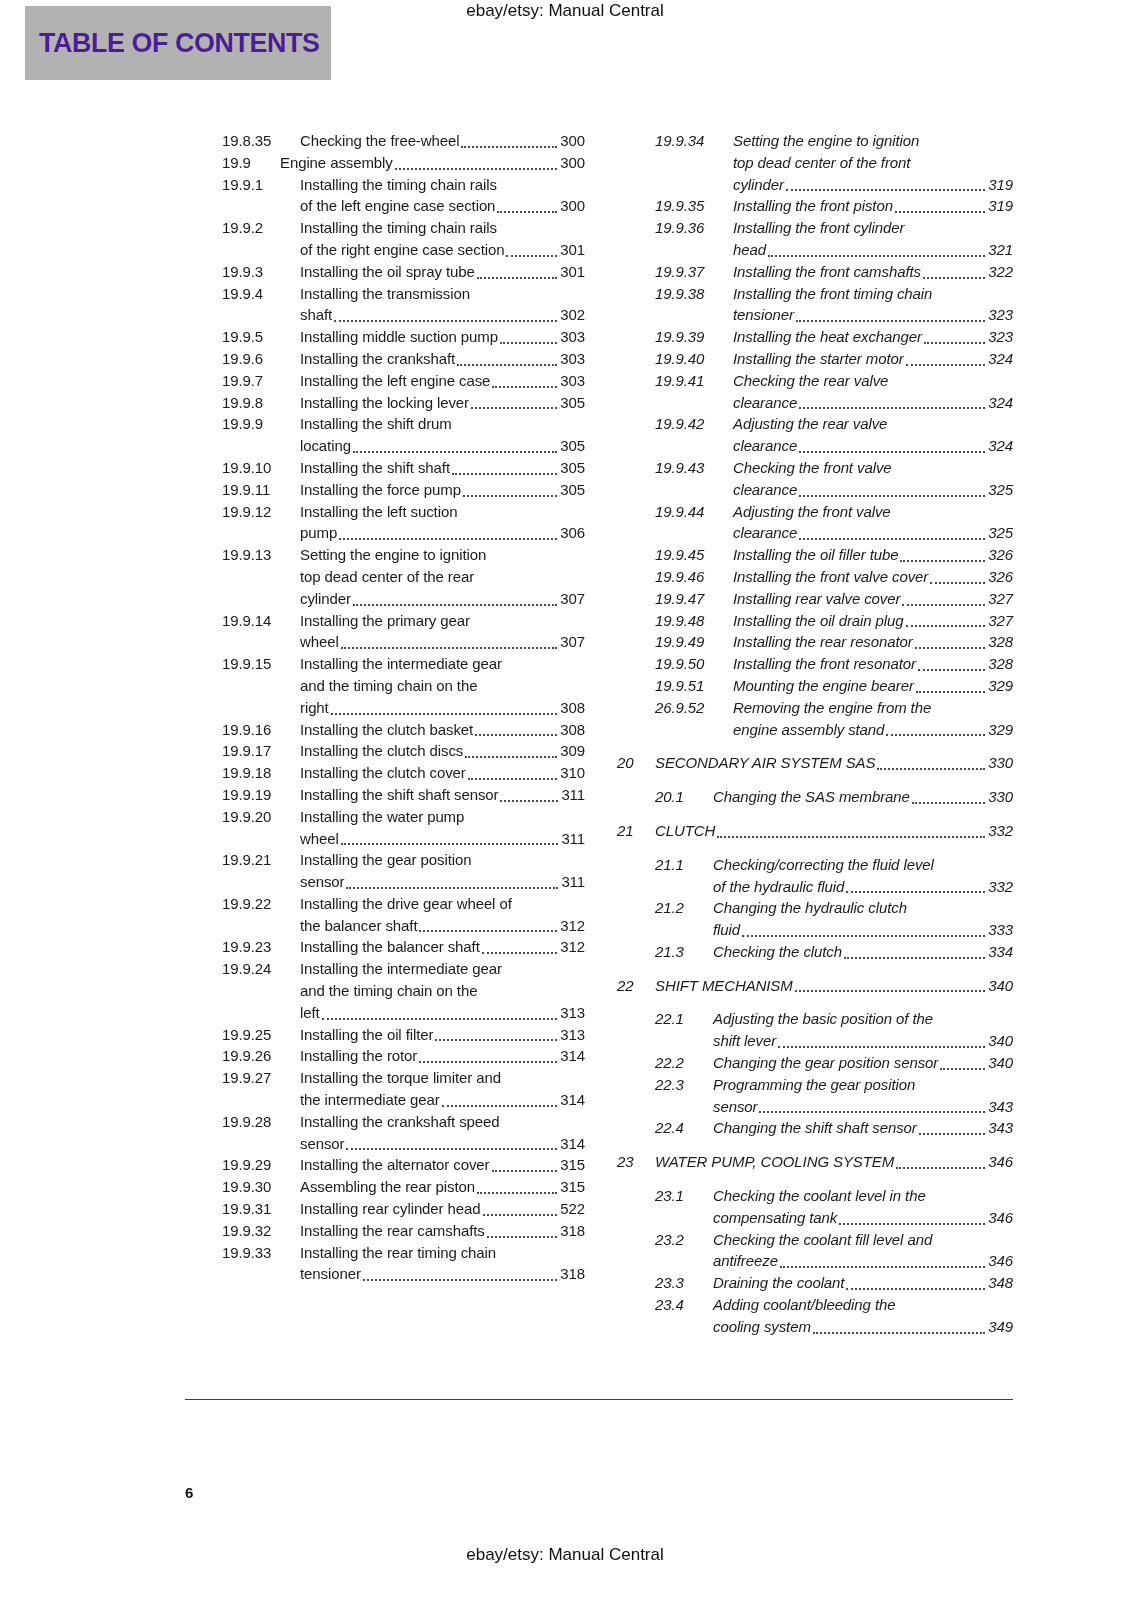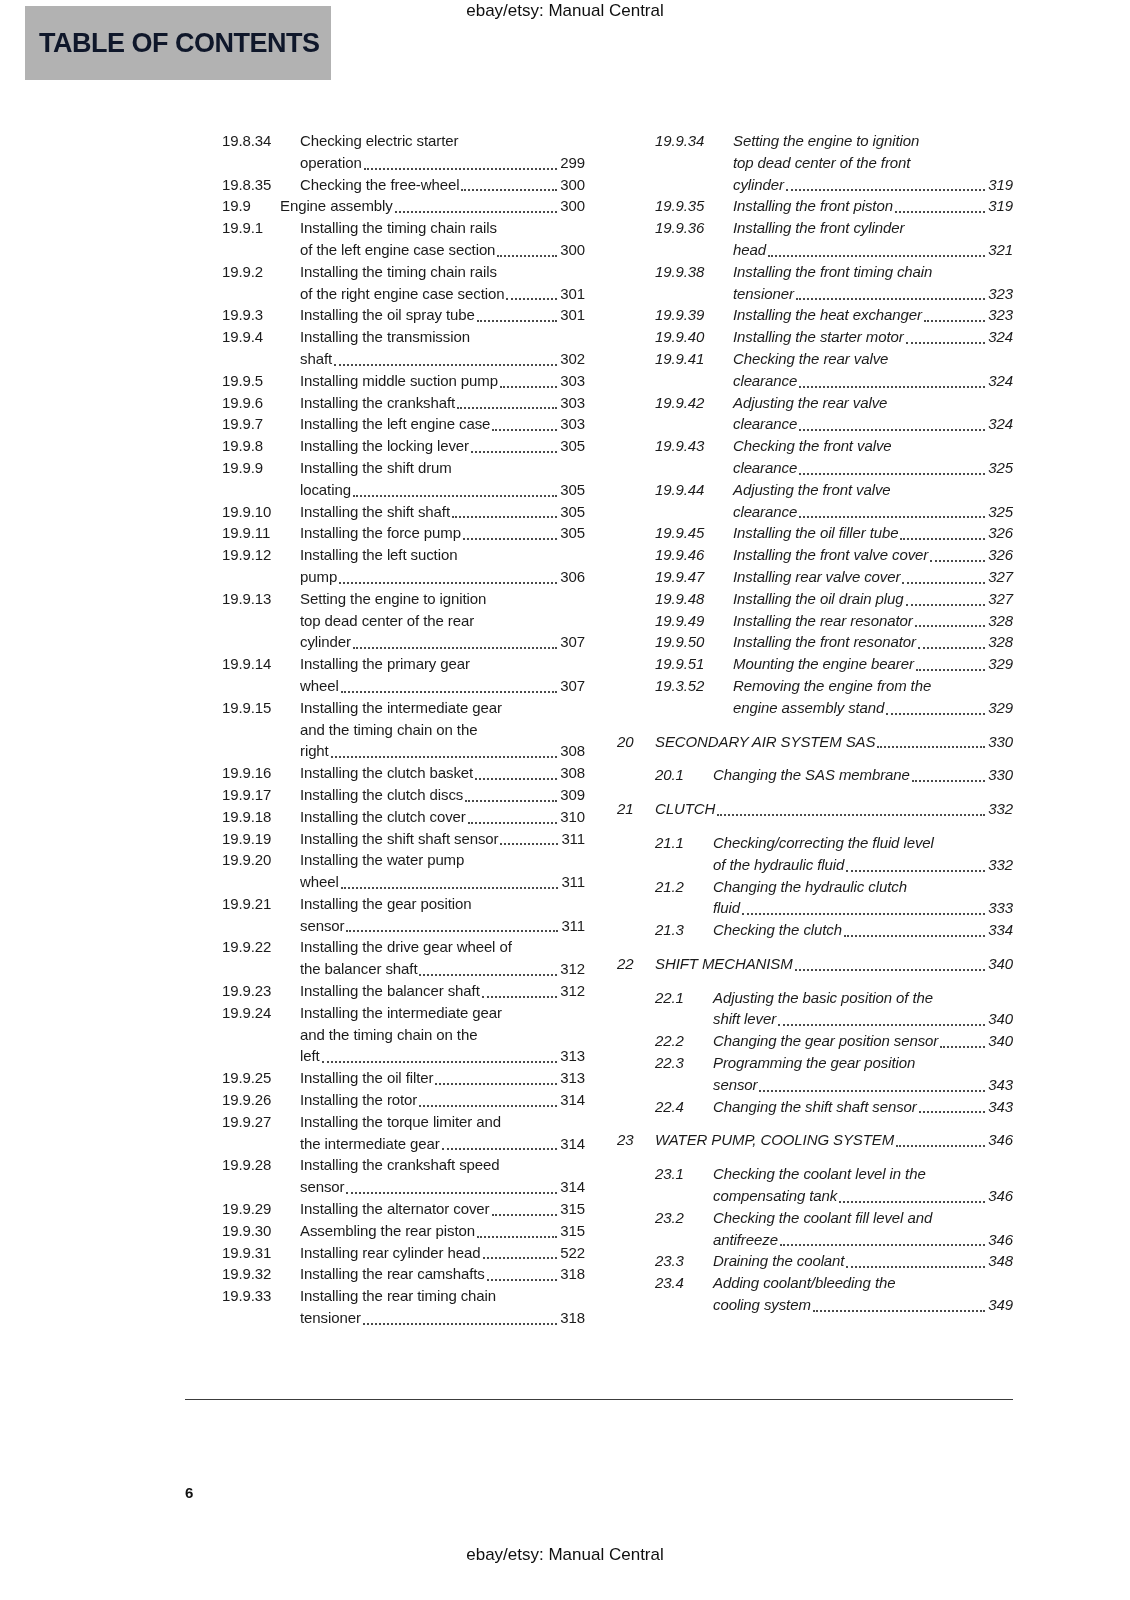--- a/index.html
+++ b/index.html
@@ -17,21 +17,21 @@
   }
   .title-box {
     position: absolute; top: 6px; left: 25px;
     width: 306px; height: 74px;
     background: #b2b2b2;
     display: flex; align-items: center;
   }
   .title-box .title-text {
     font-size: 27px; font-weight: bold;
     margin-left: 14px; letter-spacing: -0.5px;
-    color: #0f172a;
+    color: #4c1d95;
   }
   .col {
     position: absolute; top: 130px;
     font-size: 15px; line-height: 21.8px;
     letter-spacing: -0.1px;
   }
   .col-left  { left: 222px; width: 363px; }
   .col-right { left: 655px; width: 358px; font-style: italic; }
   .entry { display: flex; }
   .entry .num { flex: 0 0 auto; }
@@ -66,31 +66,20 @@
 <body>
 
 <div class="header-bar">ebay/etsy: Manual Central</div>
 
 <div class="title-box">
   <span class="title-text">TABLE OF CONTENTS</span>
 </div>
 
 <div class="col col-left" id="col-left">
     <div class="entry lvl3">
-      <div class="num">19.8.34</div>
-      <div class="body">
-        <div class="line">Checking electric starter</div>
-        <div class="line last">
-          <span class="txt">operation</span>
-          <span class="leader"></span>
-          <span class="pg">299</span>
-        </div>
-      </div>
-    </div>
-    <div class="entry lvl3">
       <div class="num">19.8.35</div>
       <div class="body">
         <div class="line last">
           <span class="txt">Checking the free-wheel</span>
           <span class="leader"></span>
           <span class="pg">300</span>
         </div>
       </div>
     </div>
     <div class="entry lvl2">
@@ -480,20 +469,30 @@
       <div class="body">
         <div class="line">Installing the front cylinder</div>
         <div class="line last">
           <span class="txt">head</span>
           <span class="leader"></span>
           <span class="pg">321</span>
         </div>
       </div>
     </div>
     <div class="entry lvl3">
+      <div class="num">19.9.37</div>
+      <div class="body">
+        <div class="line last">
+          <span class="txt">Installing the front camshafts</span>
+          <span class="leader"></span>
+          <span class="pg">322</span>
+        </div>
+      </div>
+    </div>
+    <div class="entry lvl3">
       <div class="num">19.9.38</div>
       <div class="body">
         <div class="line">Installing the front timing chain</div>
         <div class="line last">
           <span class="txt">tensioner</span>
           <span class="leader"></span>
           <span class="pg">323</span>
         </div>
       </div>
     </div>
@@ -625,21 +624,21 @@
       <div class="num">19.9.51</div>
       <div class="body">
         <div class="line last">
           <span class="txt">Mounting the engine bearer</span>
           <span class="leader"></span>
           <span class="pg">329</span>
         </div>
       </div>
     </div>
     <div class="entry lvl3">
-      <div class="num">19.3.52</div>
+      <div class="num">26.9.52</div>
       <div class="body">
         <div class="line">Removing the engine from the</div>
         <div class="line last">
           <span class="txt">engine assembly stand</span>
           <span class="leader"></span>
           <span class="pg">329</span>
         </div>
       </div>
     </div>
     <div class="entry lvl1">

